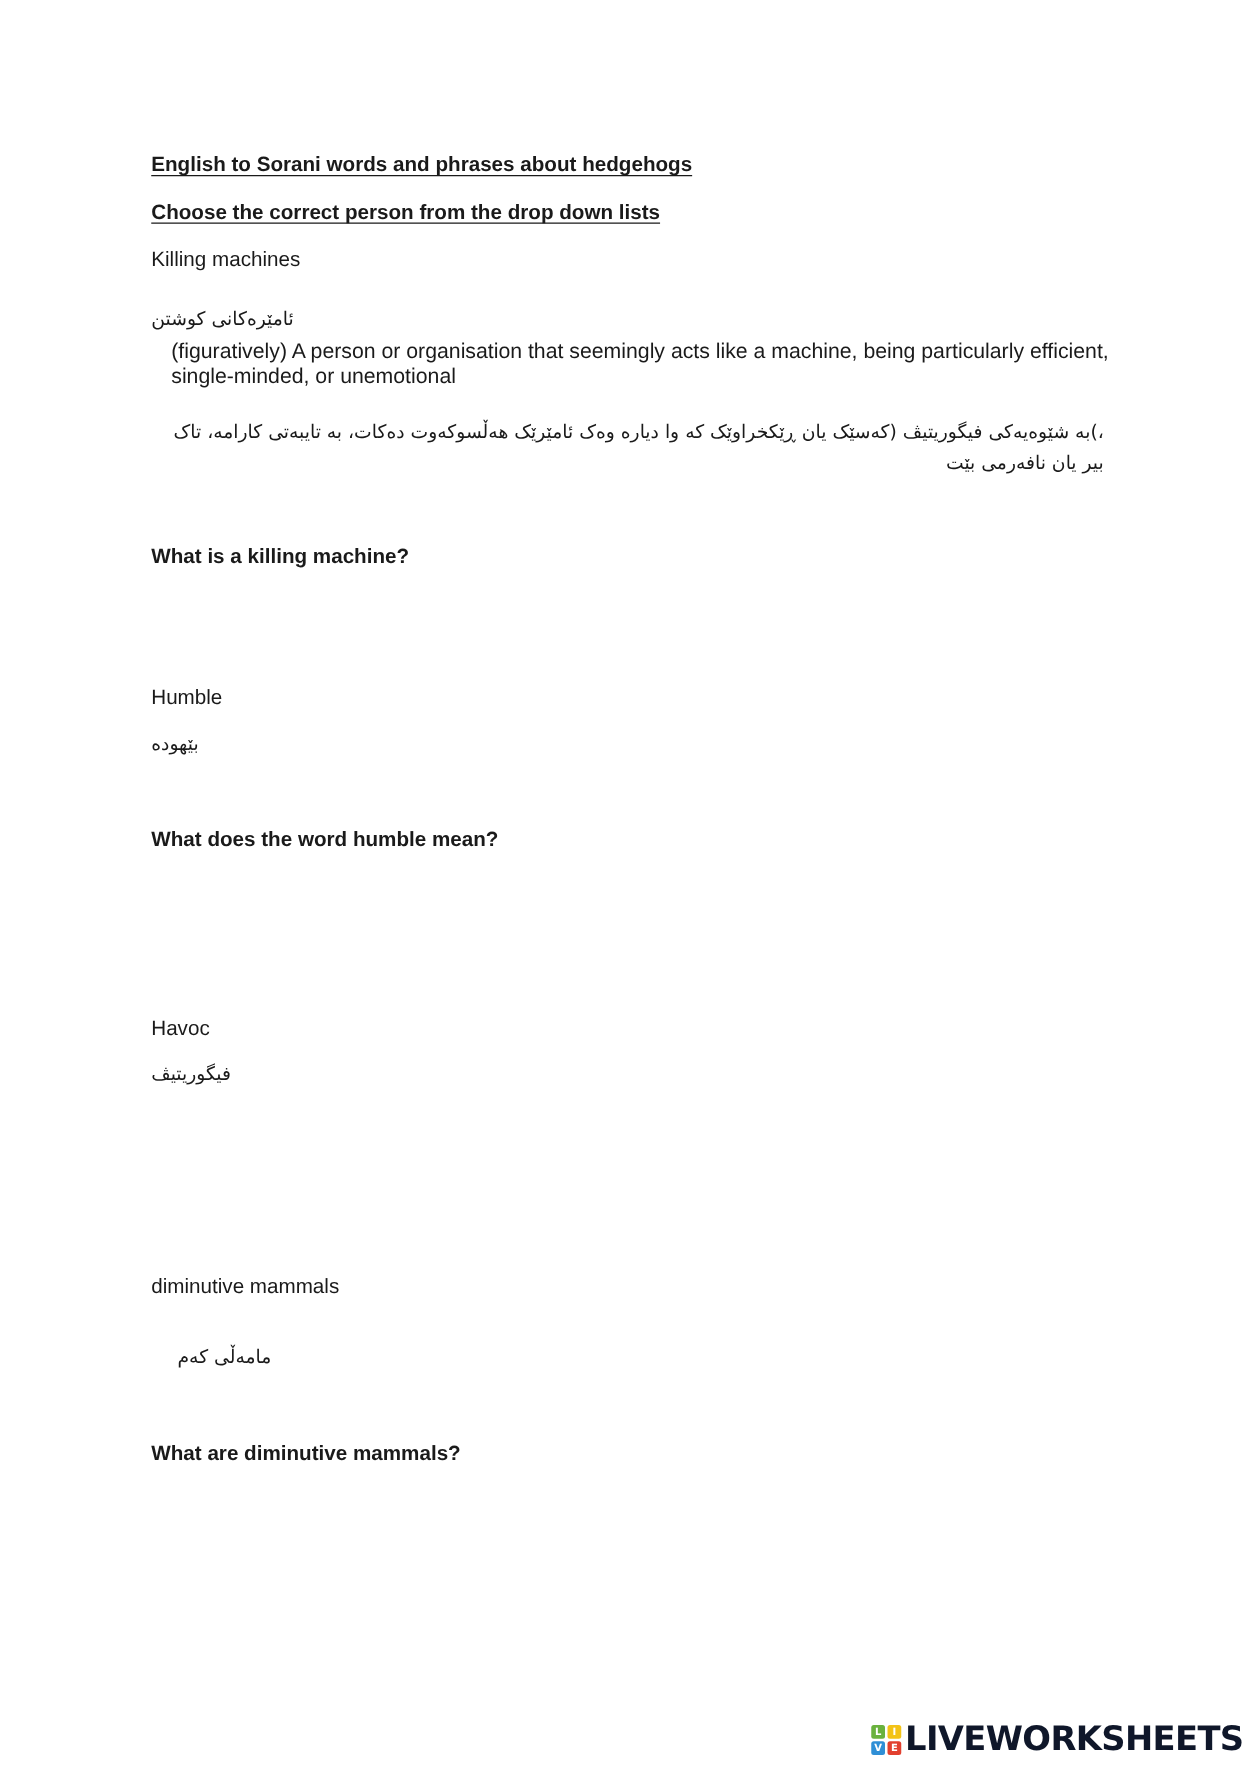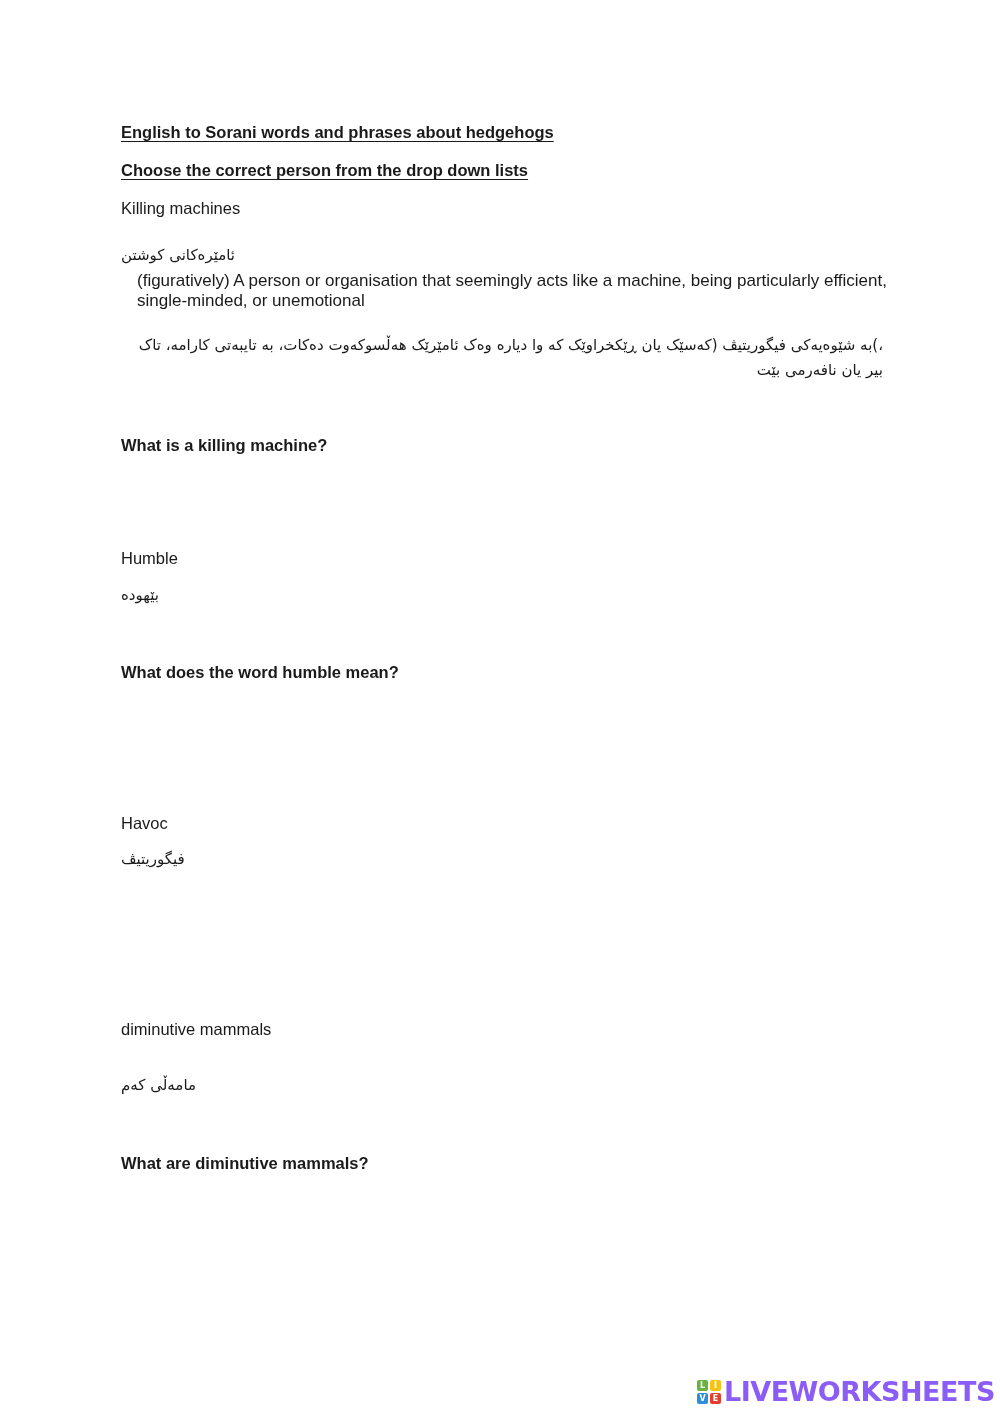--- a/index.html
+++ b/index.html
@@ -110,27 +110,27 @@
   <div class="line" style="top:547px;">Humble</div>
   <div class="line rtl" style="top:584px;">بێهودە</div>
   <div class="line bold" style="top:661px;">What does the word humble mean?</div>
   <div class="answer-area" style="top:690px;height:110px;"></div>
 
   <div class="line" style="top:812px;">Havoc</div>
   <div class="line rtl" style="top:848px;">فیگوریتیڤ</div>
   <div class="answer-area" style="top:953px;height:80px;"></div>
 
   <div class="line" style="top:1018px;">diminutive mammals</div>
-  <div class="line rtl" style="top:1074px;">مامەڵی کەم</div>
+  <div class="line rtl" style="top:1074px;margin-left:21px;">مامەڵی کەم</div>
   <div class="line bold" style="top:1152px;">What are diminutive mammals?</div>
   <div class="answer-area" style="top:1180px;height:120px;"></div>
 
   <div class="logo">
     <div class="logo-tiles">
       <div class="tile" style="background:#6ab23e;">L</div>
       <div class="tile" style="background:#f3c316;">I</div>
       <div class="tile" style="background:#2f8fd6;">V</div>
       <div class="tile" style="background:#e2402f;">E</div>
     </div>
-    <div class="logo-text" style="color:#8b5cf6;">LIVEWORKSHEETS</div>
+    <div class="logo-text" style="color:#0f172a;">LIVEWORKSHEETS</div>
   </div>
 
 </div>
 
 </body></html>

